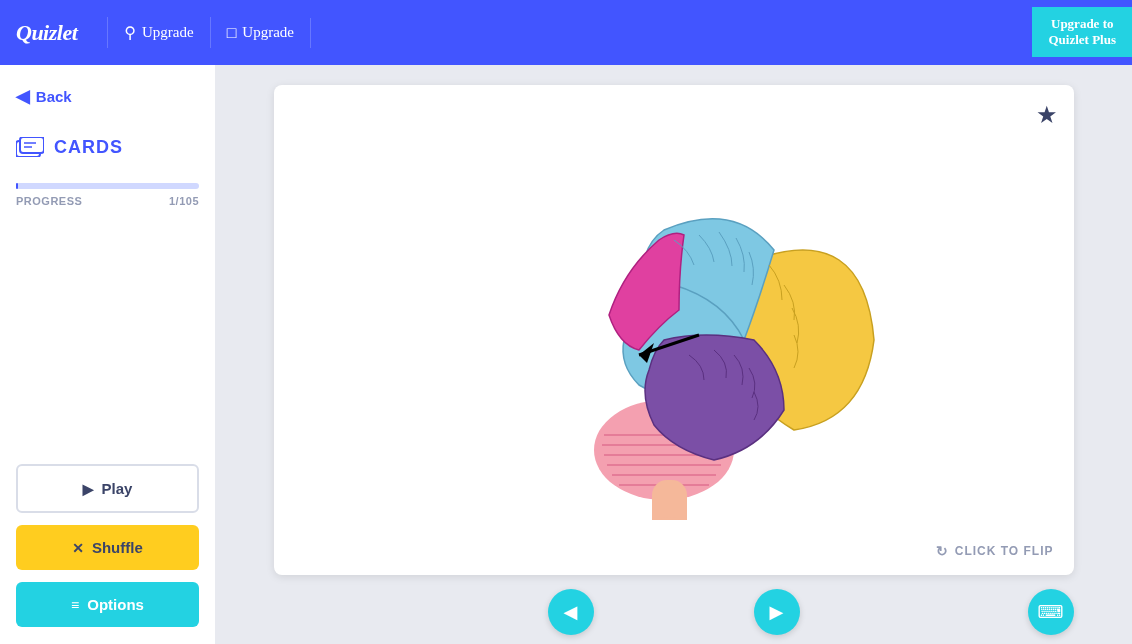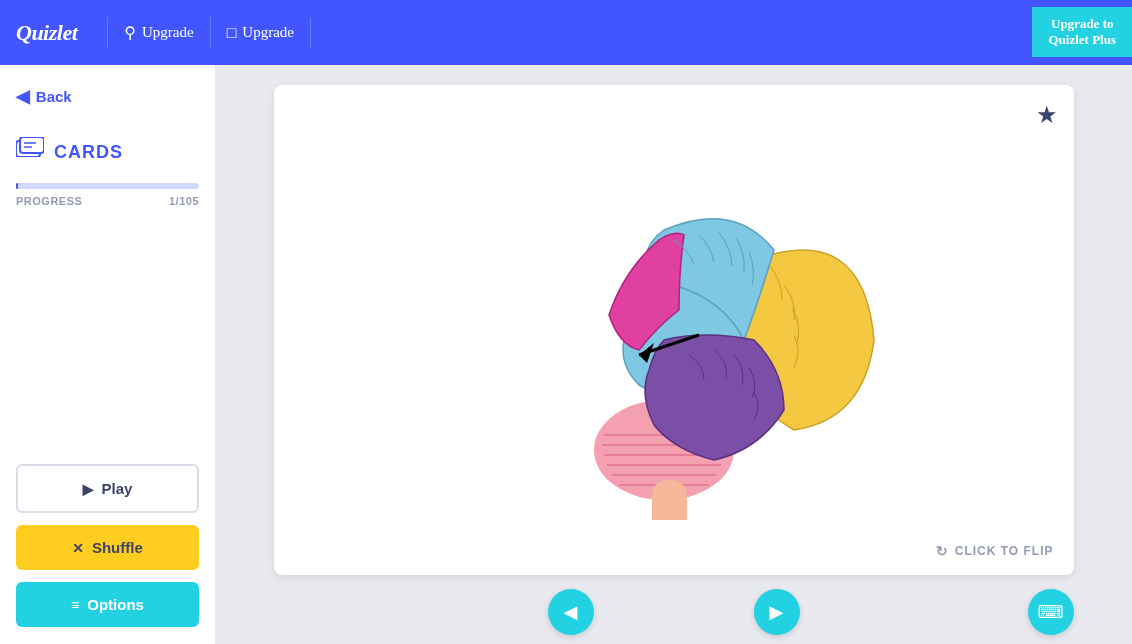--- a/index.html
+++ b/index.html
@@ -81,21 +81,21 @@
       font-weight: 600;
       cursor: pointer;
       margin-bottom: 30px;
     }
     #sidebar .back-arrow {
       font-size: 18px;
       margin-right: 6px;
     }
     #sidebar .cards-section {
       display: flex;
-      align-items: flex-end;
+      align-items: flex-start;
       margin-bottom: 20px;
     }
     #sidebar .cards-icon {
       color: #4255ff;
       font-size: 22px;
       margin-right: 10px;
     }
     #sidebar .cards-label {
       color: #4255ff;
       font-size: 18px;

